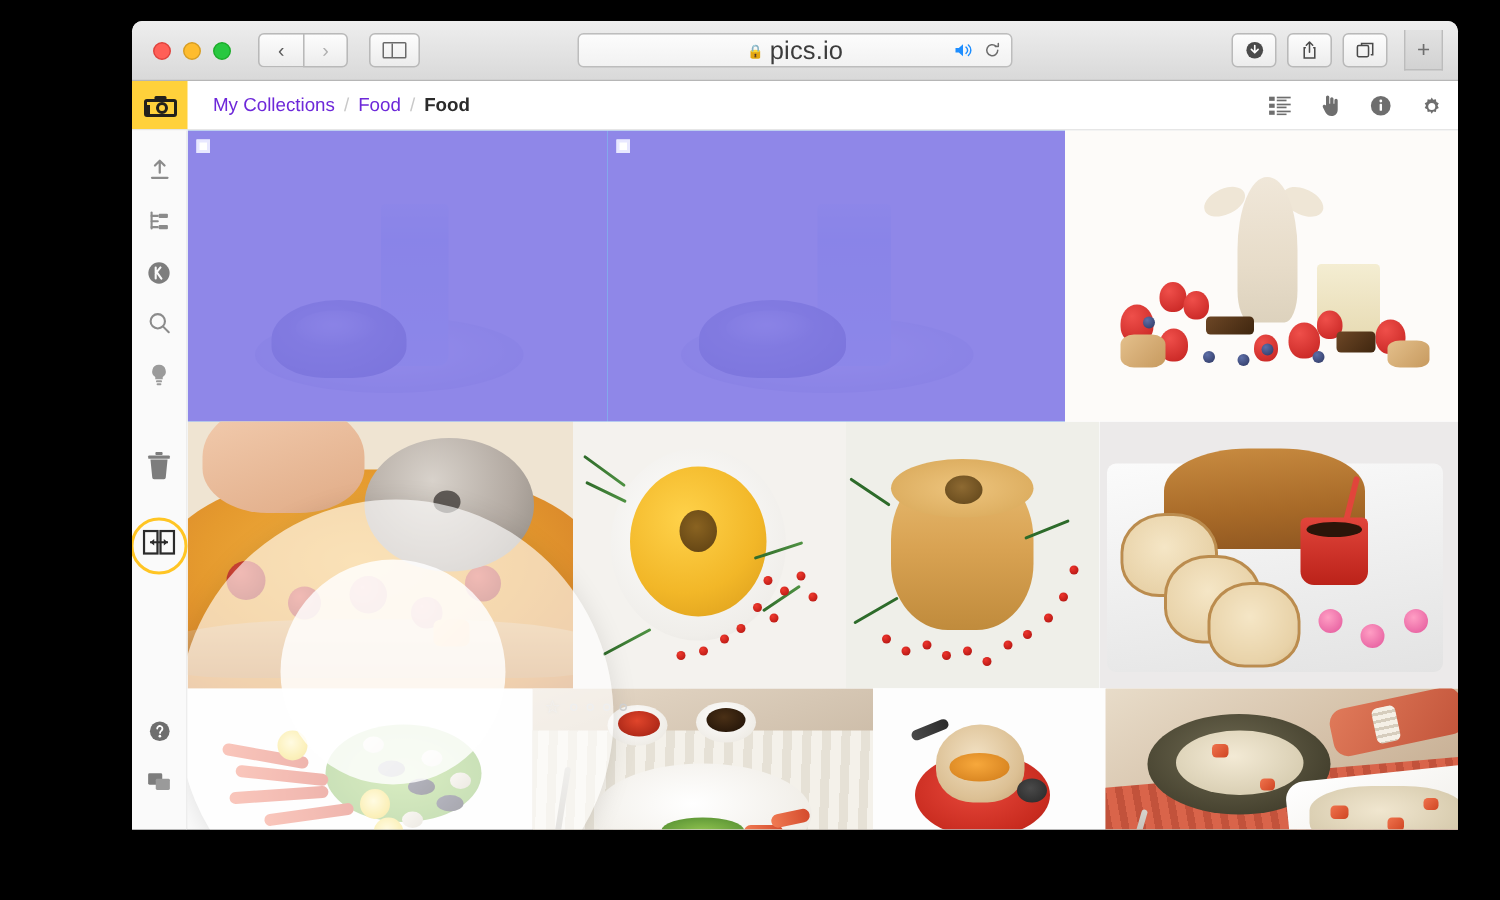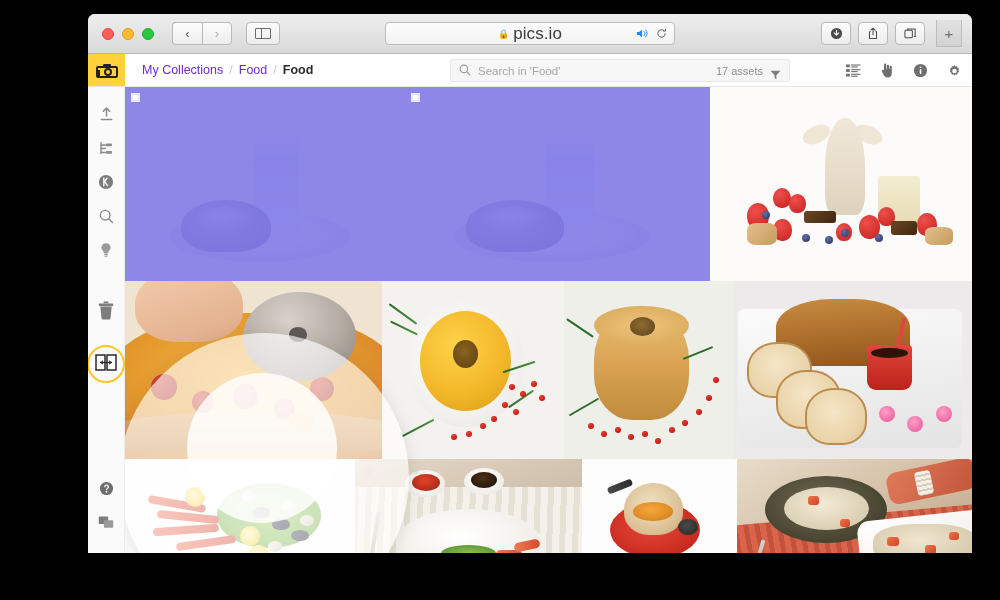--- a/index.html
+++ b/index.html
@@ -644,35 +644,20 @@
       </div>
 
       <div class="breadcrumb">
         <span class="crumb">My Collections</span>
         <span class="sep">/</span>
         <span class="crumb">Food</span>
         <span class="sep">/</span>
         <span class="crumb active">Food</span>
       </div>
 
-      <div class="search-wrap">
-        <span class="search-icon">
-          <svg width="12" height="12" viewBox="0 0 13 13" fill="none" aria-hidden="true">
-            <circle cx="5.3" cy="5.3" r="4.1" stroke="#9b9b9b" stroke-width="1.2"></circle>
-            <path d="M8.4 8.4l3.3 3.3" stroke="#9b9b9b" stroke-width="1.2" stroke-linecap="round"></path>
-          </svg>
-        </span>
-        <span class="search-ph">Search in 'Food'</span>
-        <span class="asset-count">17 assets</span>
-        <span class="funnel">
-          <svg width="11" height="10" viewBox="0 0 11 10" aria-hidden="true">
-            <path d="M0.5 0.8h10L6.4 5.2v4L4.6 8.1V5.2z" fill="#7d7d7d"></path>
-          </svg>
-        </span>
-      </div>
 
       <div class="header-actions">
         <span class="hdr-icon">
           <svg width="15" height="13" viewBox="0 0 16 14" aria-hidden="true">
             <rect x="0" y="0.5" width="4" height="3" fill="#6e6e6e"></rect>
             <rect x="5.5" y="0.5" width="10" height="1.2" fill="#6e6e6e"></rect>
             <rect x="5.5" y="2.6" width="7" height="1.2" fill="#6e6e6e"></rect>
             <rect x="0" y="5.5" width="4" height="3" fill="#6e6e6e"></rect>
             <rect x="5.5" y="5.5" width="10" height="1.2" fill="#6e6e6e"></rect>
             <rect x="5.5" y="7.6" width="7" height="1.2" fill="#6e6e6e"></rect>

